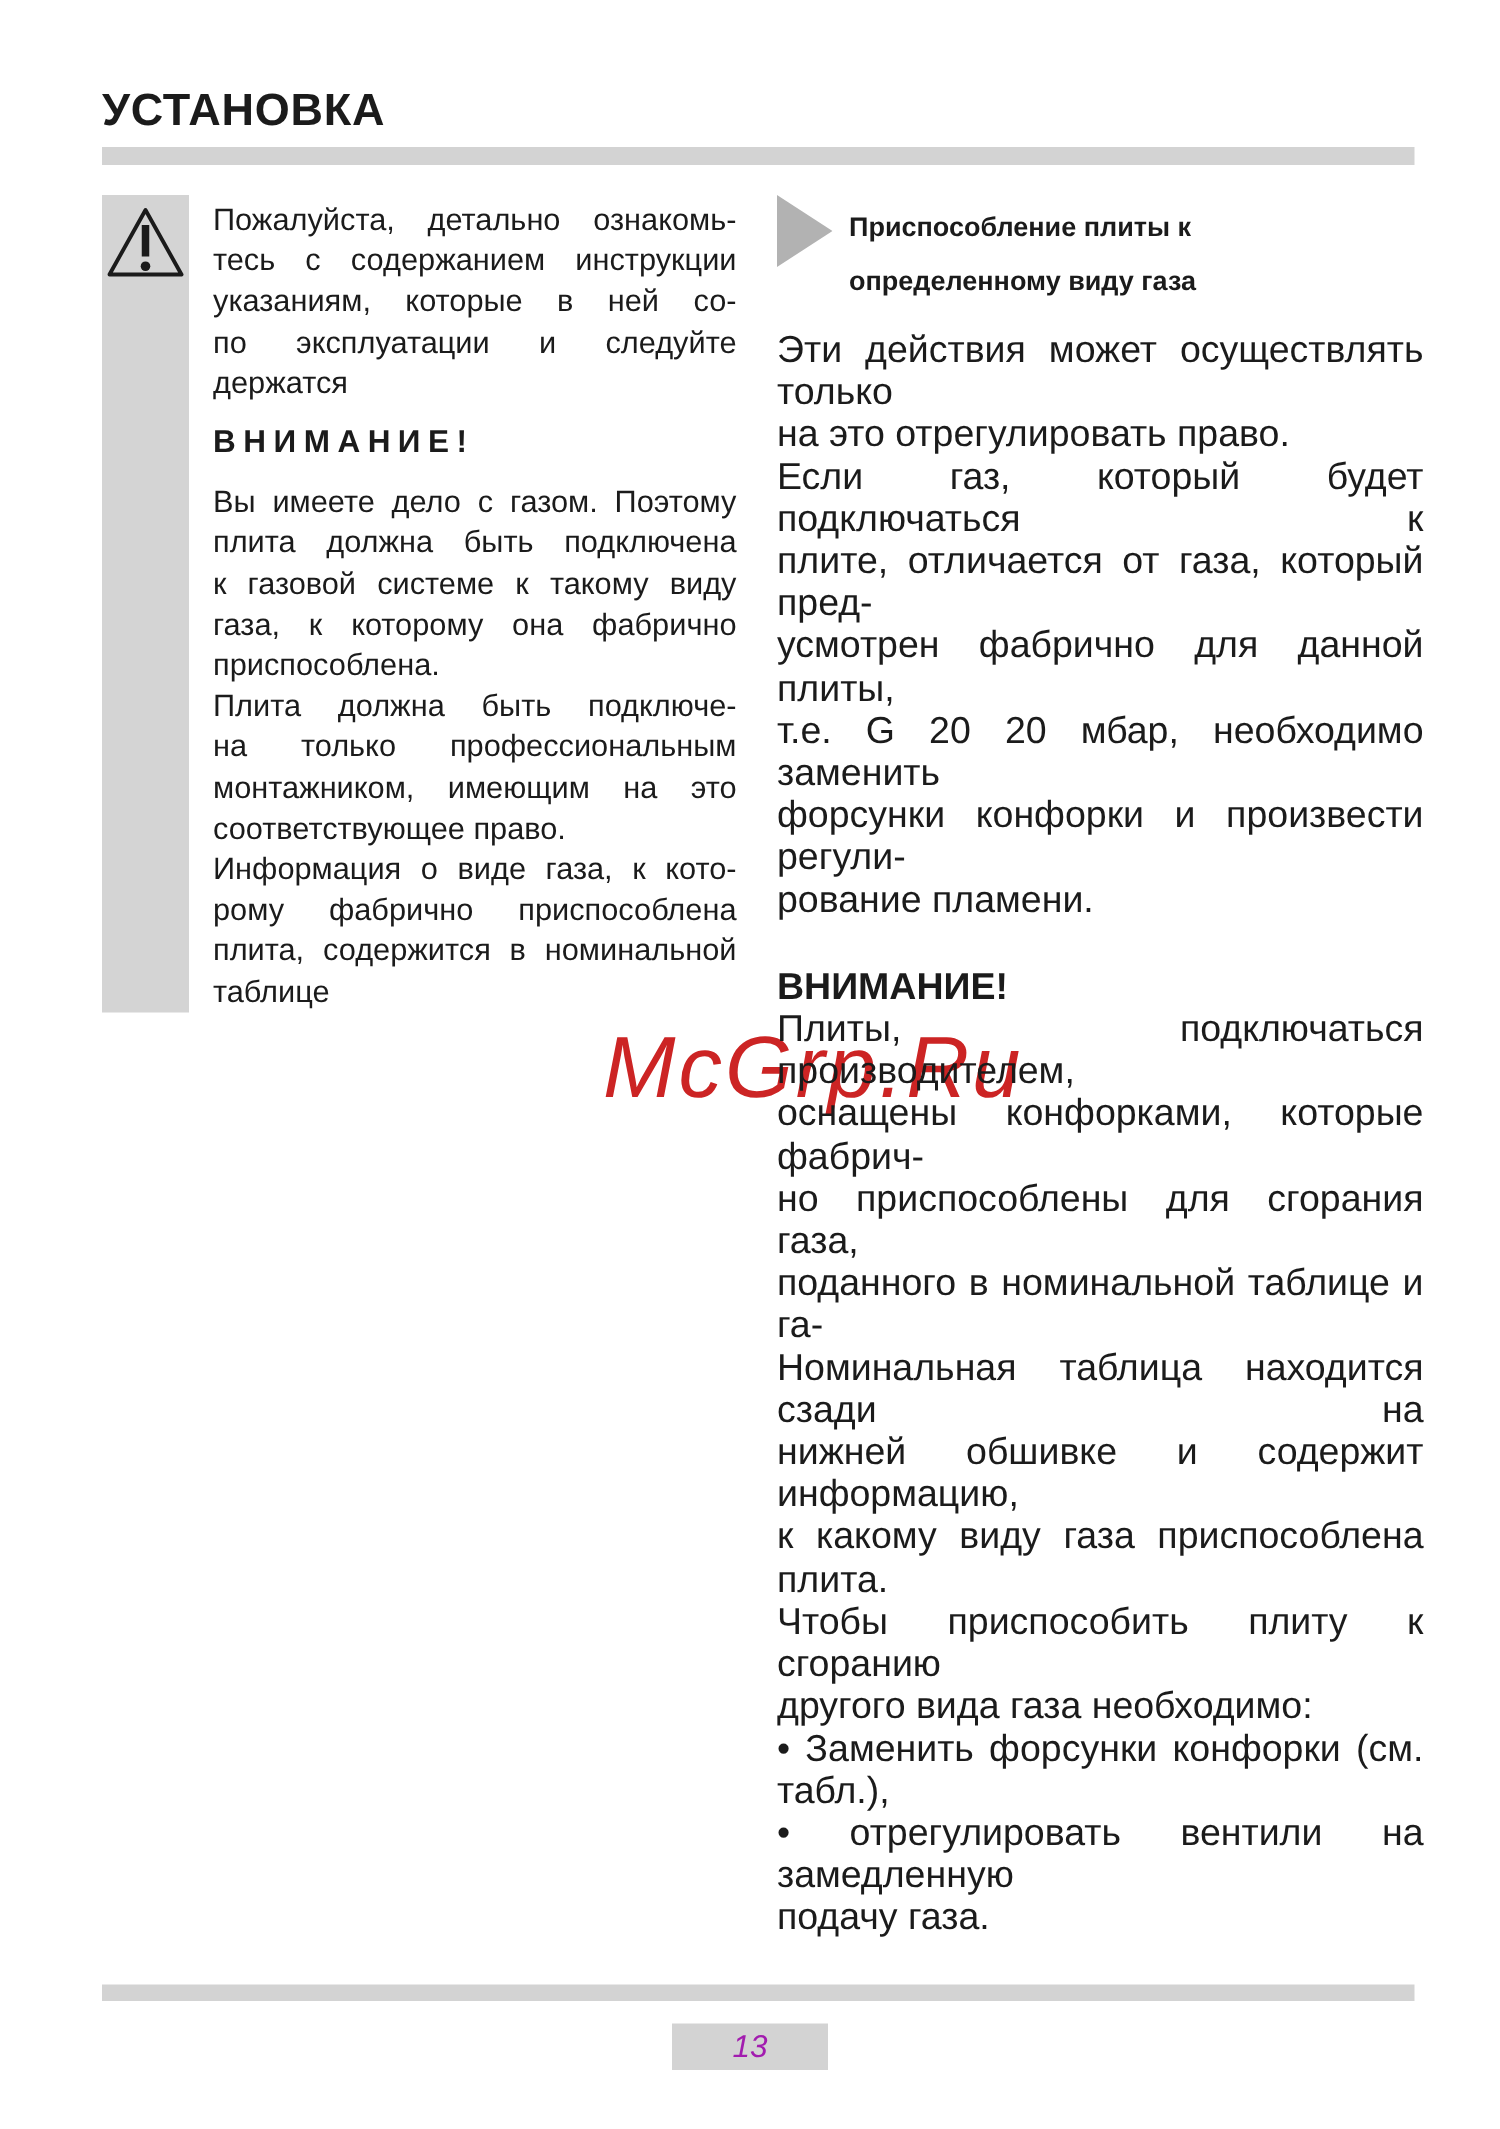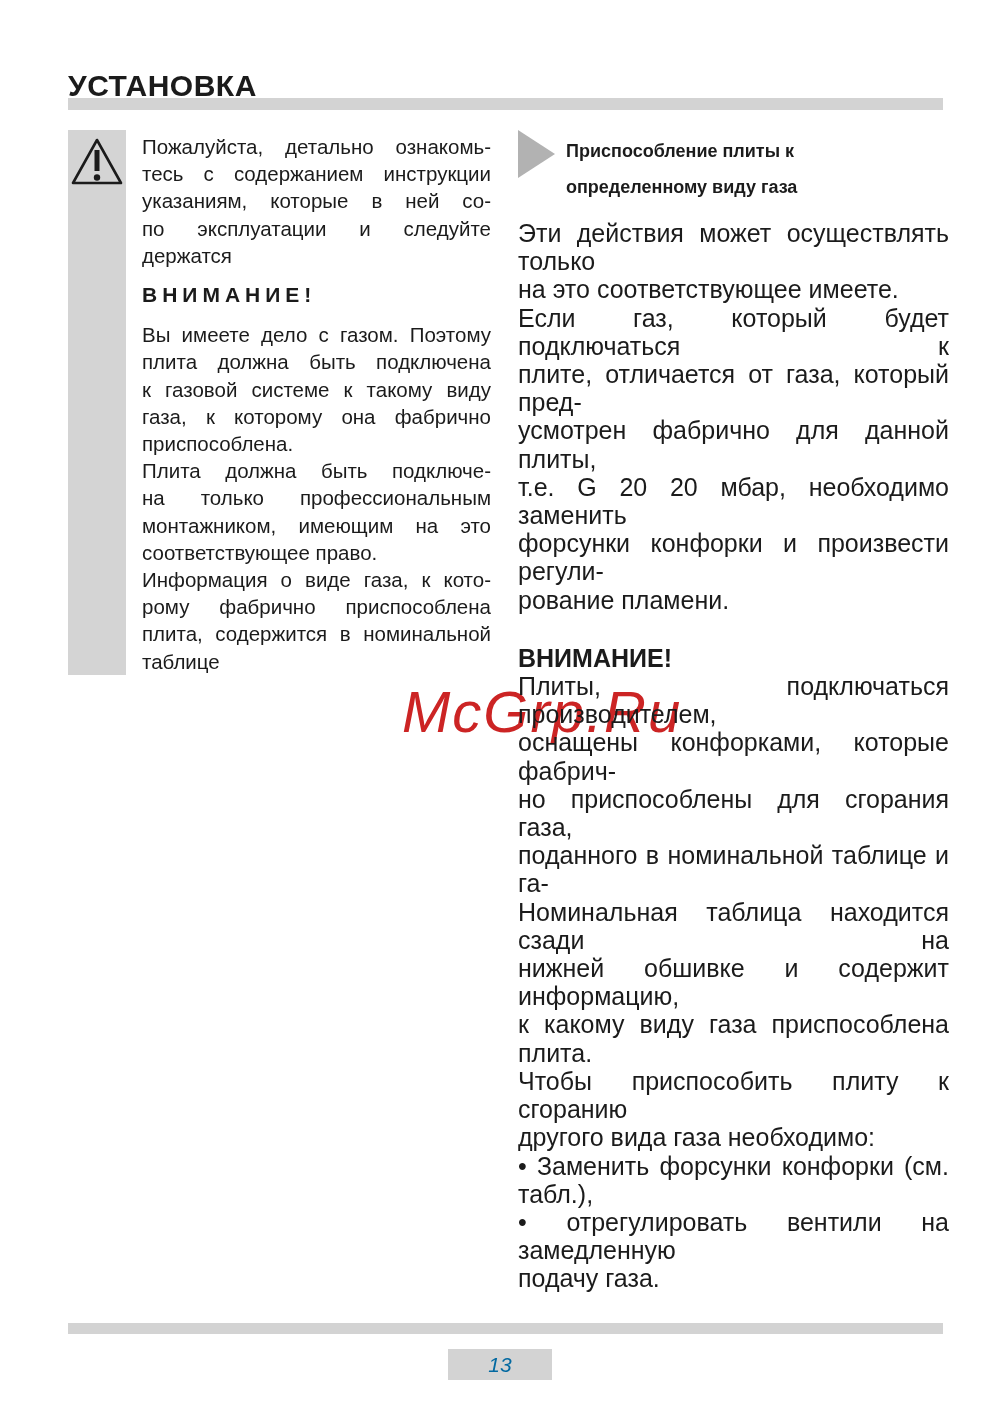--- a/index.html
+++ b/index.html
@@ -1,20 +1,20 @@
 <!DOCTYPE html>
 <html><head>
 <meta charset="utf-8">
 <style>
   * { margin:0; padding:0; box-sizing:border-box; }
   html,body { background:#ffffff; }
   body { width:1000px; height:1419px; font-family:"Liberation Sans", sans-serif; color:#1b1b1b; }
   .page { position:relative; width:1000px; height:1419px; background:#ffffff; overflow:hidden; }
 
-  .title { position:absolute; left:68px; top:68px; font-size:30px; line-height:36px;
+  .title { position:absolute; left:68px; top:56px; font-size:30px; line-height:36px;
            font-weight:700; letter-spacing:0.5px; color:#1b1b1b; }
   .bar { position:absolute; left:68px; width:875px; background:#d3d3d3; }
   .top-bar { top:98px; height:12px; }
   .bottom-bar { top:1323px; height:11px; }
 
   .band { position:absolute; left:68px; top:130px; width:58px; height:545px; background:#d4d4d4; }
   .warn-icon { position:absolute; left:2px; top:6px; }
 
   .watermark { position:absolute; left:402px; top:678px; font-size:58px; font-style:italic;
                letter-spacing:2px; color:#cc2424; z-index:0; }
@@ -32,21 +32,21 @@
   .bold { font-weight:400; }
 
   .attn-left { margin-top:12px; font-size:21px; font-weight:700; letter-spacing:5px; }
   .mt13 { margin-top:13px; }
   .attn-right { margin-top:30px; font-weight:700; }
 
   .marker-icon { position:absolute; left:518px; top:130px; z-index:2; }
 
   .pagenum-box { position:absolute; left:448px; top:1349px; width:104px; height:31px;
                  background:#d3d3d3; display:flex; align-items:center; justify-content:center; }
-  .pagenum { font-size:21px; font-style:italic; color:#0369a1; }
+  .pagenum { font-size:21px; font-style:italic; color:#a21caf; }
 </style>
 </head>
 <body>
 
 <div class="page">
 
   <h1 class="title">УСТАНОВКА</h1>
   <div class="bar top-bar"></div>
 
   <div class="watermark">McGrp.Ru</div>
@@ -93,21 +93,21 @@
     <polygon points="0,0 37,24 0,48" fill="#b2b2b2"></polygon>
   </svg>
   <div class="heading para">
       <div class="line">Приспособление плиты к</div>
       <div class="line">определенному виду газа</div>
     </div>
 
   <div class="col-right">
     <div class="para">
         <div class="line">Эти действия может осуществлять только</div>
-        <div class="line">на это соответствующее имеете.</div>
+        <div class="line">на это отрегулировать право.</div>
       </div>
     <div class="para">
         <div class="line">Если газ, который будет подключаться к</div>
         <div class="line">плите, отличается от газа, который пред-</div>
         <div class="line">усмотрен фабрично для данной плиты,</div>
         <div class="line">т.е. G 20 20 мбар, необходимо заменить</div>
         <div class="line">форсунки конфорки и произвести регули-</div>
         <div class="line">рование пламени.</div>
       </div>
     <div class="attn-right">ВНИМАНИЕ!</div>

